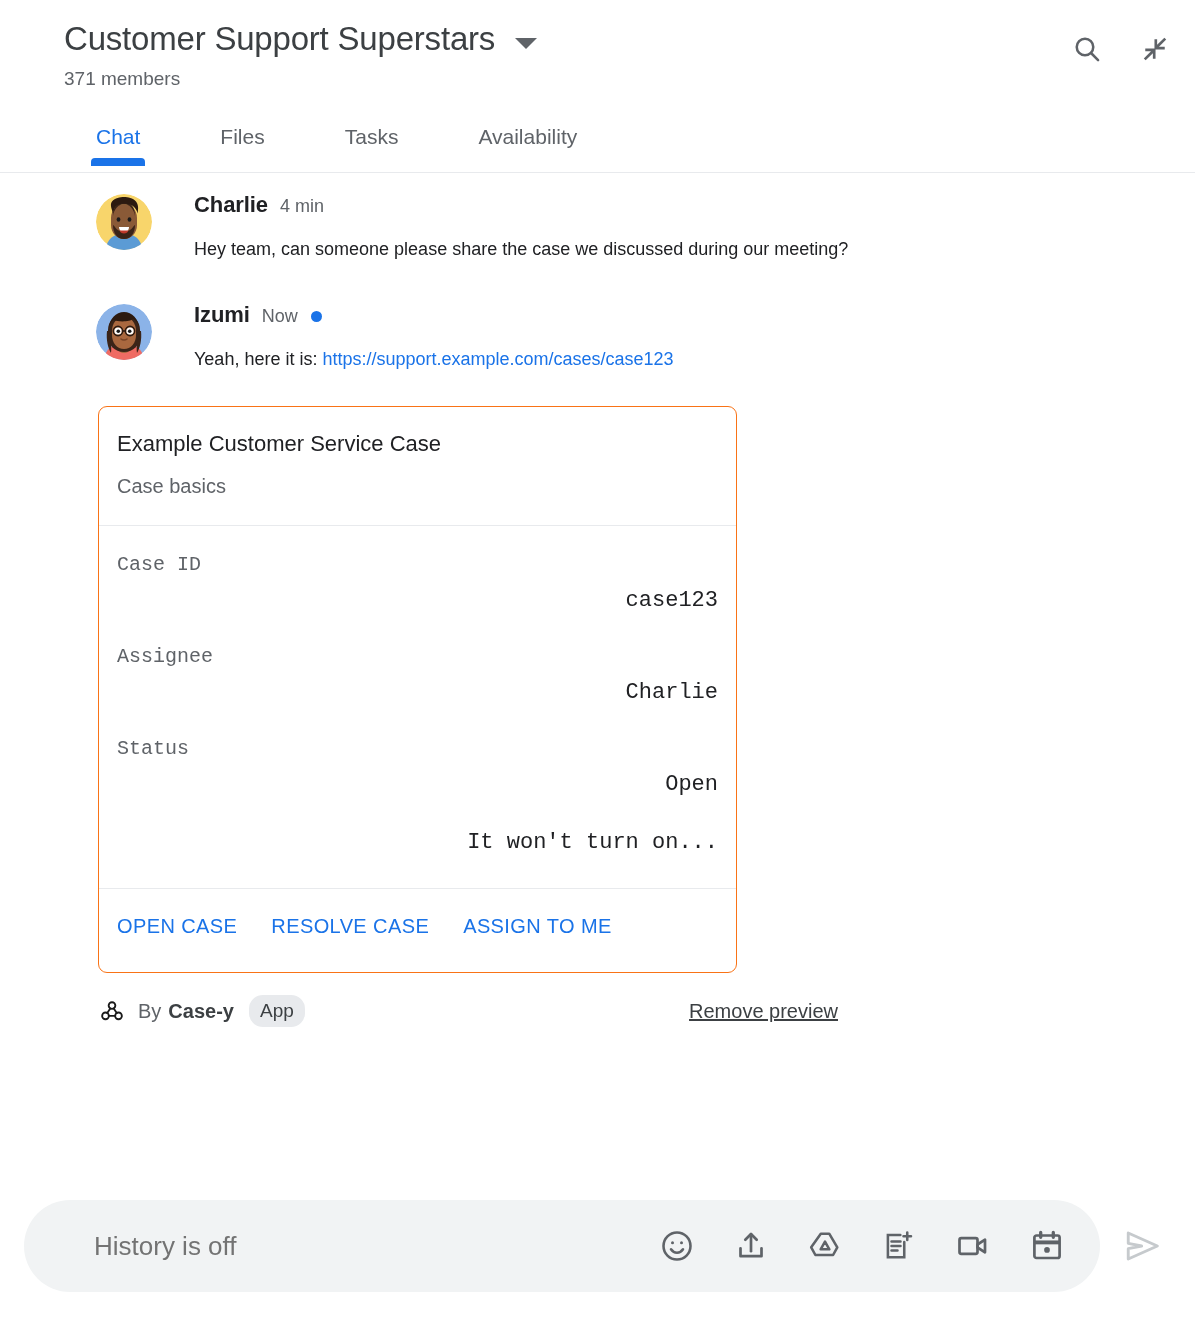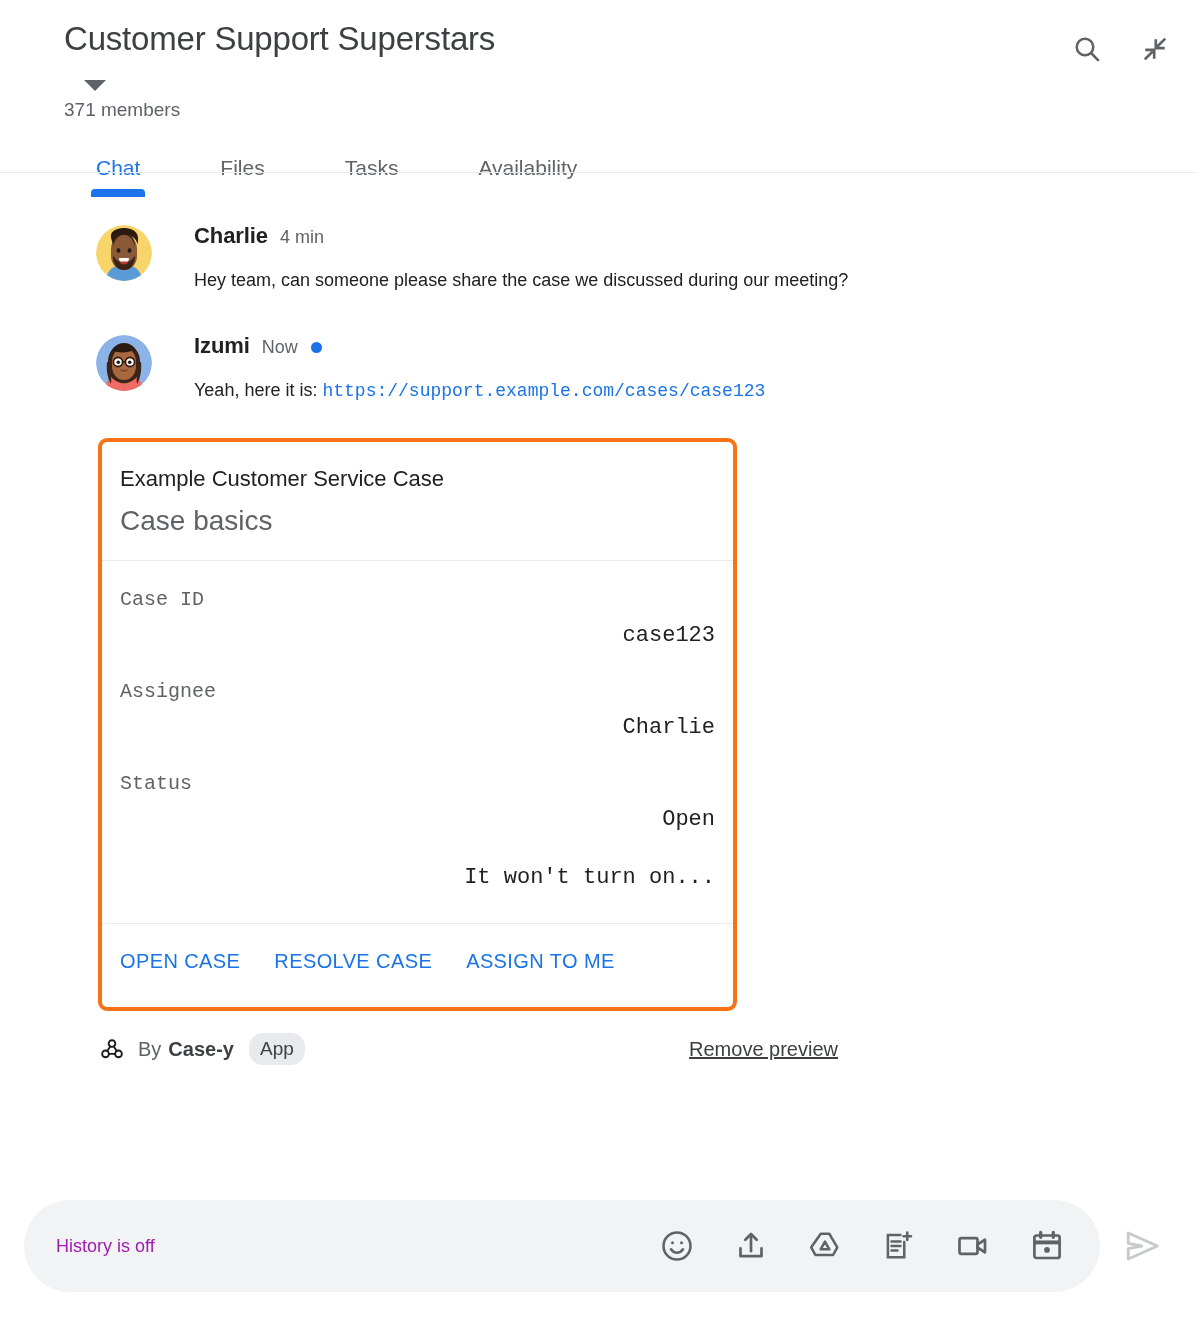--- a/index.html
+++ b/index.html
@@ -9,21 +9,20 @@
     font-family: "Liberation Sans", sans-serif;
     -webkit-font-smoothing: antialiased;
   }
   .app { position: relative; width: 1200px; height: 1336px; overflow: hidden; background:#fff; }
 
   
   .header { position: relative; padding: 0; }
   .title-row {
     display: flex; align-items: flex-start;
     padding: 18px 0 0 64px;
-    flex-direction: column;
   }
   .room-title {
     font-size: 33px; font-weight: 400; color: #3c4043;
     letter-spacing: -0.2px; line-height: 42px;
   }
   .chev {
     width: 0; height: 0; margin-left: 20px; margin-top: 20px;
     border-left: 11px solid transparent;
     border-right: 11px solid transparent;
     border-top: 11px solid #5f6368;
@@ -72,33 +71,33 @@
   }
   .msg-body { margin-left: 98px; padding-right: 110px; }
   .msg-head { display: flex; align-items: baseline; }
   .sender { font-size: 22px; font-weight: 700; color: #202124; letter-spacing:-0.1px; }
   .stamp { font-size: 18px; color: #5f6368; margin-left: 12px; }
   .newdot { width: 11px; height: 11px; border-radius: 50%; background: #1a73e8; margin-left: 13px; display:inline-block; }
   .msg-text {
     font-size: 18px; color: #202124; line-height: 42px;
     margin-top: 10px; max-width: 900px;
   }
-  .link { color: #1a73e8; text-decoration: none; cursor: pointer; font-family: Liberation Mono, monospace; }
+  .link { color: #1a73e8; text-decoration: none; cursor: pointer; }
 
   
   .card {
     margin: 26px 0 0 98px;
     width: 639px;
-    border: 4px solid #f97316;
+    border: 1px solid #f97316;
     border-radius: 9px;
     background: #fff;
   }
   .card-head { padding: 22px 18px 26px 18px; }
   .card-title { font-size: 22px; color: #202124; line-height: 30px; }
-  .card-sub { font-size: 28px; color: #5f6368; margin-top: 14px; line-height: 26px; }
+  .card-sub { font-size: 20px; color: #5f6368; margin-top: 14px; line-height: 26px; }
   .card-sep { height: 1px; background: #e8eaed; }
   .card-fields { padding: 26px 18px 30px 18px; font-family: Liberation Mono, monospace; }
   .field { margin-bottom: 28px; }
   .field:last-child { margin-bottom: 0; }
   .field-label { font-size: 20px; color: #5f6368; line-height: 26px; }
   .field-value { font-size: 22px; color: #202124; margin-top: 8px; line-height: 30px; text-align: right; }
   .card-actions { padding: 26px 18px 34px 18px; display: flex; gap: 34px; }
   .card-btn {
     font-size: 20px; font-weight: 500; color: #1a73e8;
     letter-spacing: 0.4px; cursor: pointer; background: none; border: none;
@@ -125,21 +124,21 @@
   
   .composer-wrap {
     position: absolute; left: 0; right: 0; bottom: 44px;
     display: flex; align-items: center; padding: 0 24px;
   }
   .composer {
     flex: 1; height: 92px; background: #f1f3f4; border-radius: 46px;
     display: flex; align-items: center; padding: 0 34px 0 32px;
     max-width: 1076px;
   }
-  .composer-placeholder { font-size: 18px; color: #a21caf; flex: 1; }
+  .composer-placeholder { font-size: 26px; color: #737373; flex: 1; margin-left: 38px; }
   .composer-icons { display: flex; align-items: center; gap: 36px; }
   .cicon { width: 38px; height: 38px; display:flex; align-items:center; justify-content:center; color:#5f6368; cursor:pointer; }
   .send-btn { width: 50px; height: 50px; display:flex; align-items:center; justify-content:center; margin-left: 18px; cursor:pointer; }
 </style>
 </head>
 <body>
 
 <div class="app">
 
   <div class="header">

